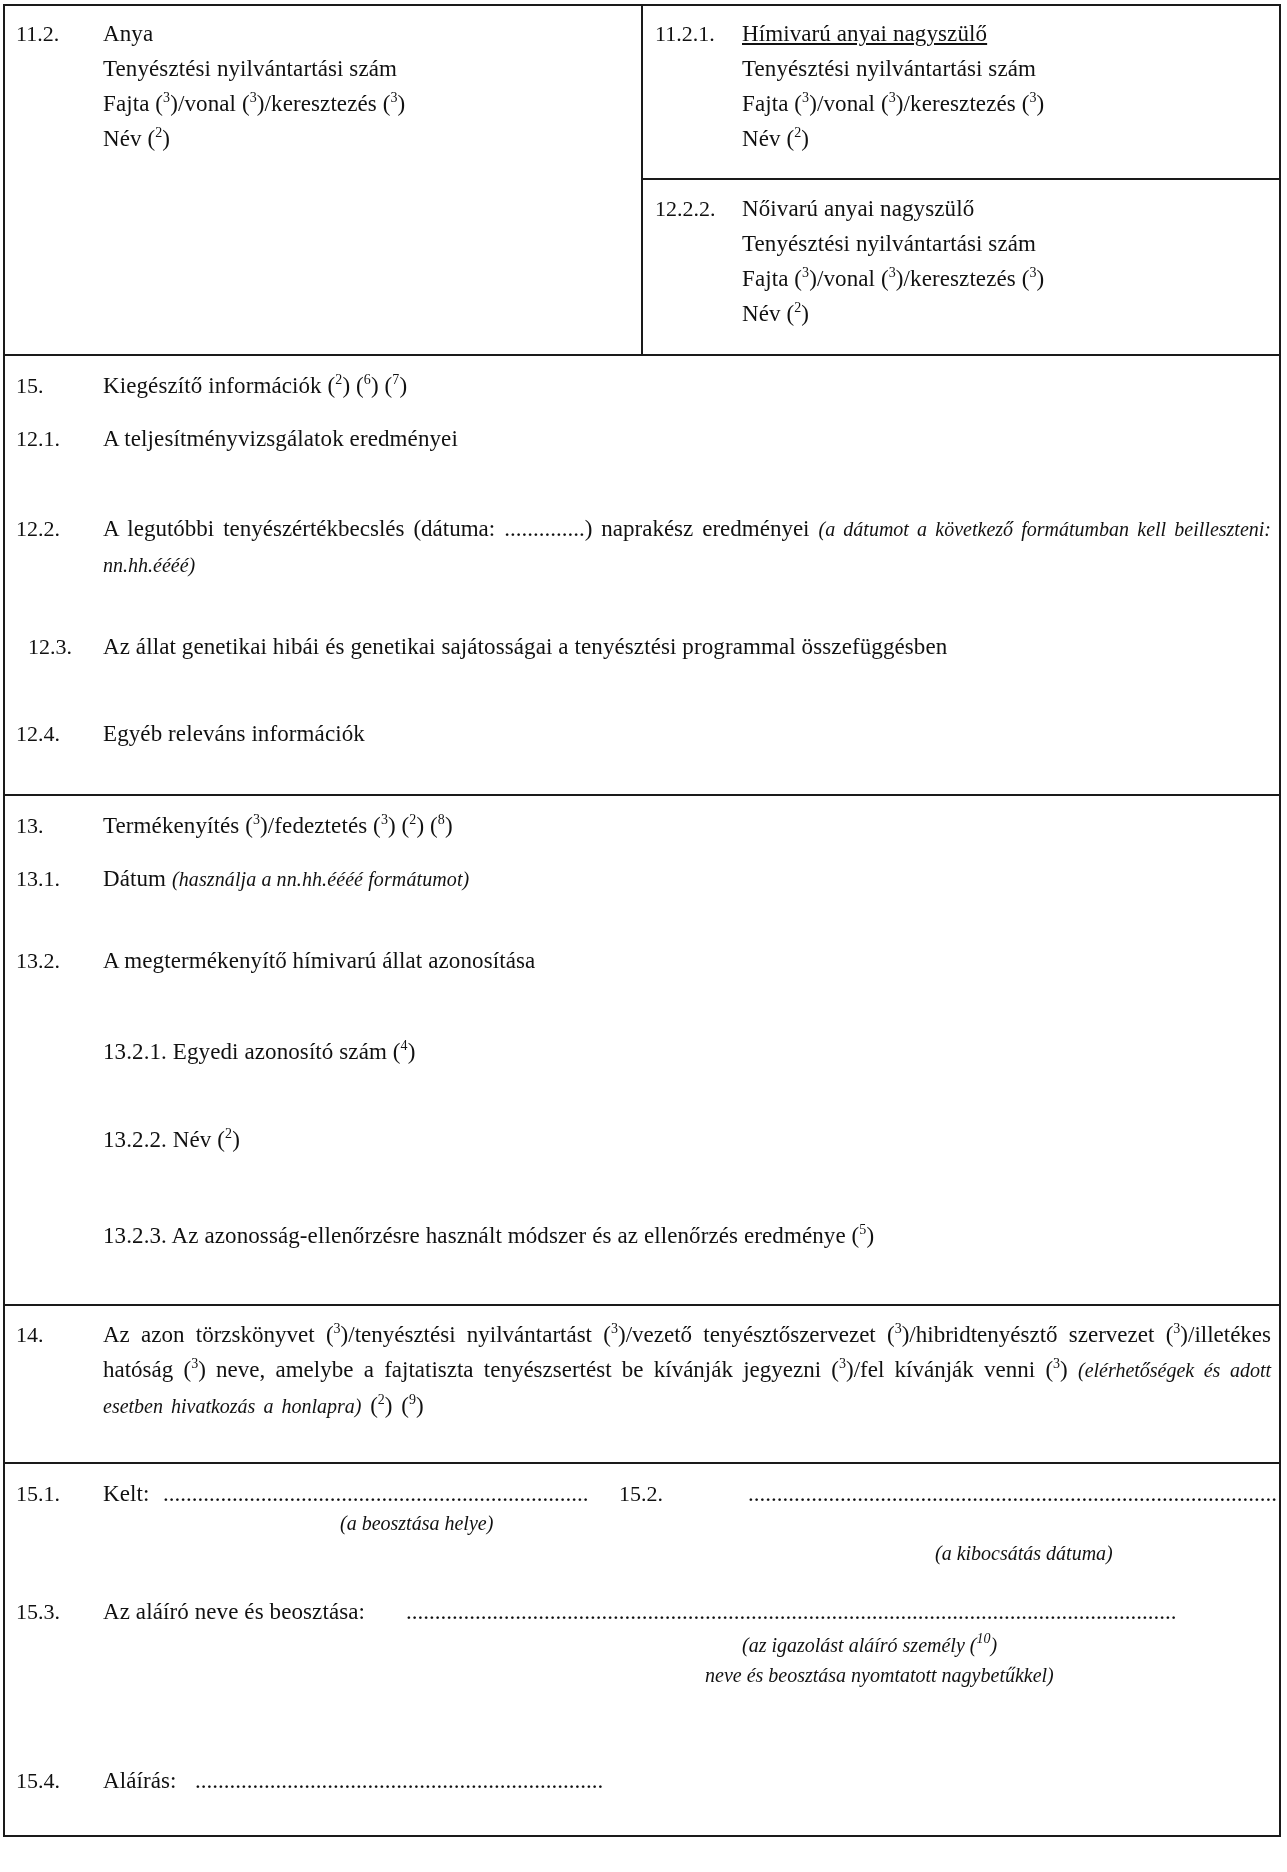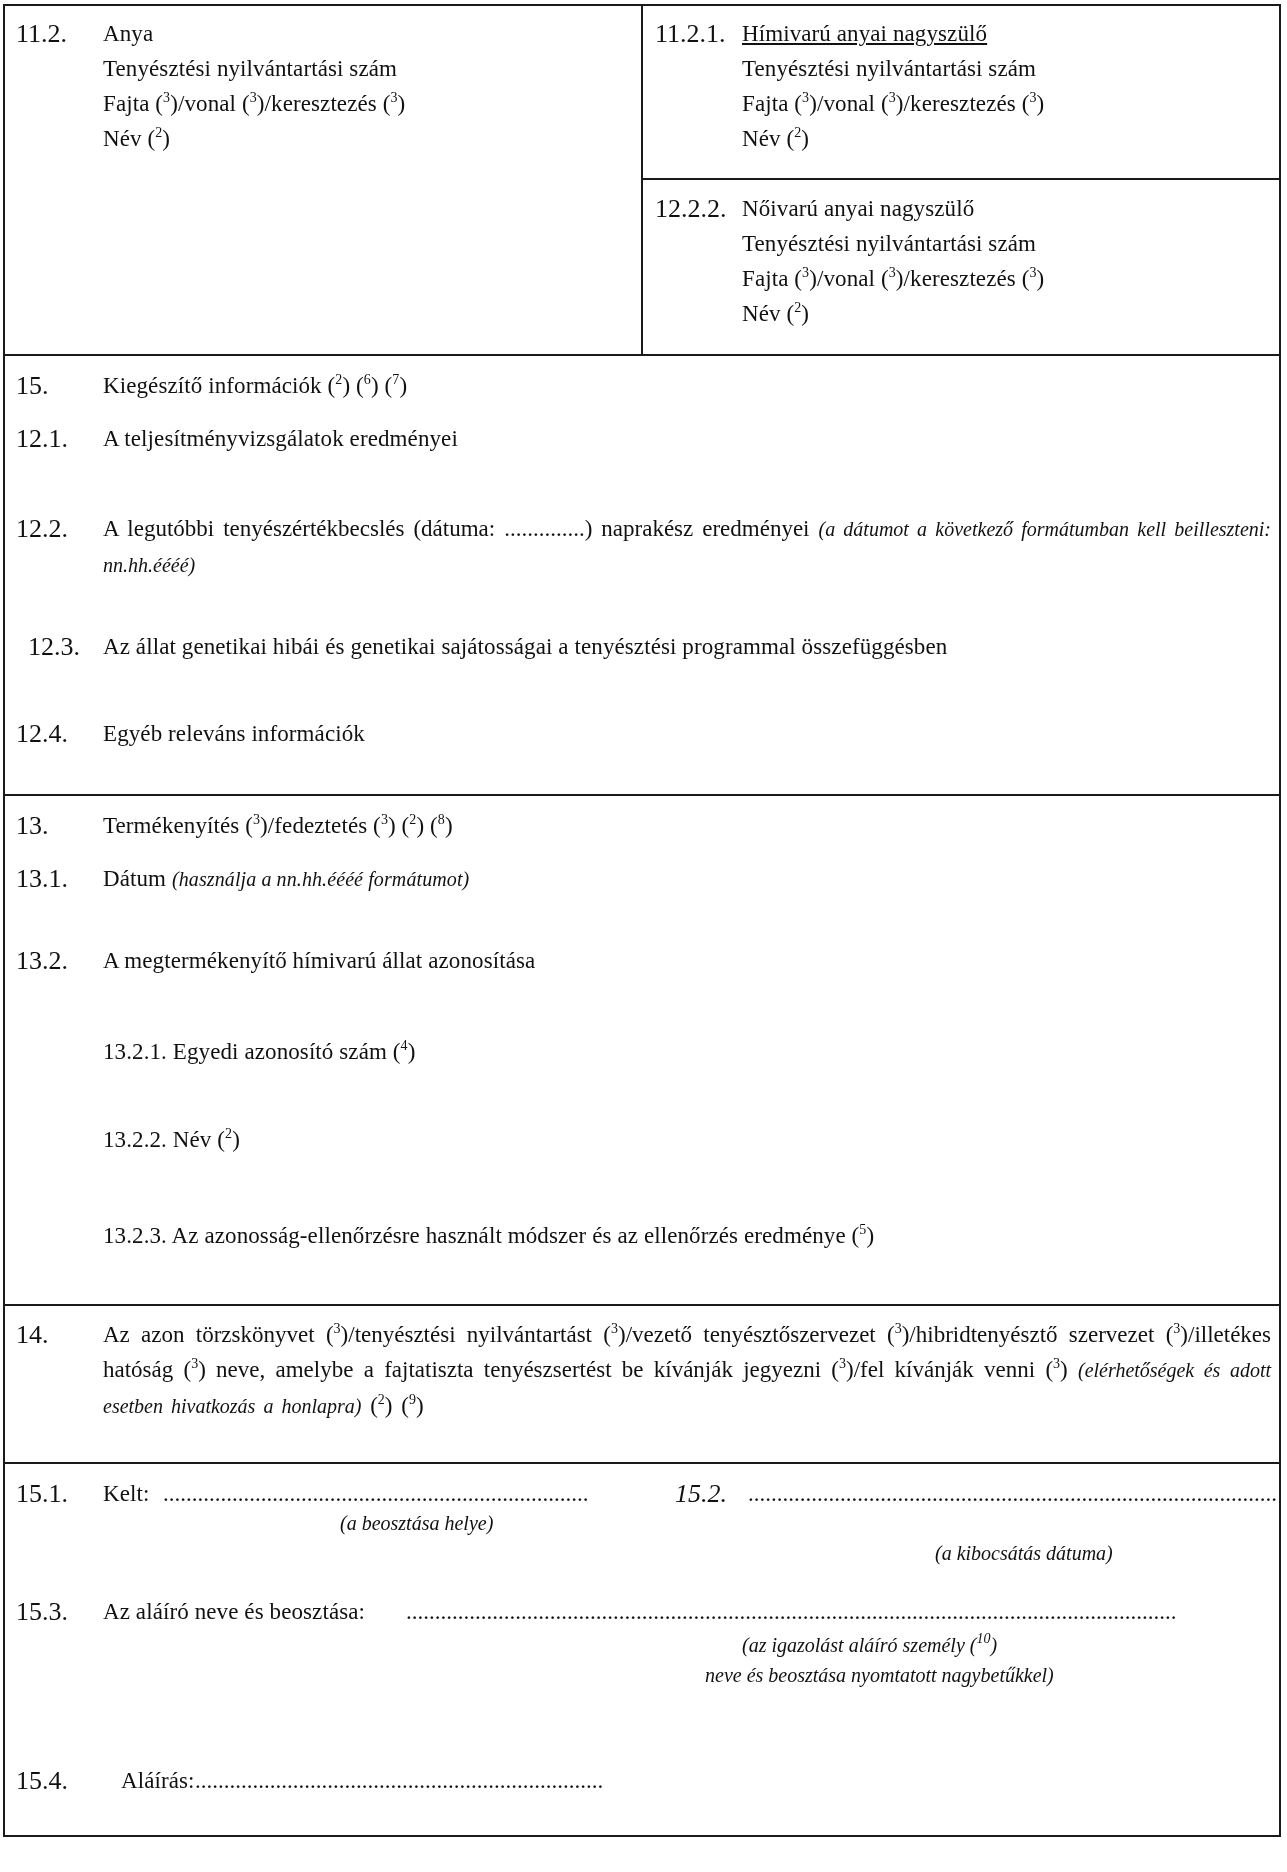--- a/index.html
+++ b/index.html
@@ -8,21 +8,21 @@
     font-family: "Liberation Serif", "DejaVu Serif", serif;
     color: #111111;
   }
   .frame {
     position: absolute; left: 3px; top: 4px; width: 1278px; height: 1833px;
     border: 2px solid #1a1a1a; box-sizing: border-box;
   }
   .hline { position: absolute; height: 0; border-top: 2px solid #1a1a1a; }
   .vline { position: absolute; width: 0; border-left: 2px solid #1a1a1a; }
   .txt { position: absolute; font-size: 23px; line-height: 35px; white-space: nowrap; letter-spacing: 0.1px; }
-  .num { position: absolute; font-size: 26px; line-height: 35px; white-space: nowrap; }
+  .num { position: absolute; font-size: 22px; line-height: 35px; white-space: nowrap; }
   .it { font-style: italic; font-size: 20px; }
   sup { font-size: 14px; line-height: 0; vertical-align: 9px; }
   .para { position: absolute; font-size: 23px; line-height: 35px; text-align: justify; white-space: normal; }
   .dots { letter-spacing: 0px; }
   .center-note { position: absolute; font-style: italic; font-size: 20px; line-height: 30px; text-align: center; white-space: nowrap; }
 </style>
 </head>
 <body>
 
 <div class="frame"></div>
@@ -100,26 +100,26 @@
     <span>Az azon törzskönyvet (</span><sup>3</sup><span>)/tenyésztési nyilvántartást (</span><sup>3</sup><span>)/vezető tenyésztőszervezet (</span><sup>3</sup><span>)/hibridtenyésztő szervezet (</span><sup>3</sup><span>)/illetékes hatóság (</span><sup>3</sup><span>) neve, amelybe a fajtatiszta tenyészsertést be kívánják jegyezni (</span><sup>3</sup><span>)/fel kívánják venni (</span><sup>3</sup><span>) </span><span class="it">(elérhetőségek és adott esetben hivatkozás a honlapra)</span><span> (</span><sup>2</sup><span>) (</span><sup>9</sup><span>)</span>
   </div>
 </div>
 
 <div>
   <span class="num" style="left:16px; top:1476px;">15.1.</span>
   <span class="txt" style="left:103px; top:1476px;">Kelt: </span>
   <span class="txt dots" style="left:163px; top:1476px; width:467px; overflow:hidden;">..........................................................................</span>
   <span class="center-note" style="left:340px; top:1508px;">(a beosztása helye)</span>
 
-  <span class="num" style="left:675px; top:1476px;font-style:italic;">15.2.</span>
+  <span class="num" style="left:619px; top:1476px;">15.2.</span>
   <span class="txt dots" style="left:748px; top:1476px; width:530px; overflow:hidden;">..................................................................................................</span>
   <span class="center-note" style="left:935px; top:1538px;">(a kibocsátás dátuma)</span>
 
   <span class="num" style="left:16px; top:1594px;">15.3.</span>
   <span class="txt" style="left:103px; top:1594px;">Az aláíró neve és beosztása: </span>
   <span class="txt dots" style="left:406px; top:1594px; width:870px; overflow:hidden;">......................................................................................................................................</span>
   <span class="center-note" style="left:742px; top:1630px;"><span>(az igazolást aláíró személy  (</span><sup>10</sup><span>)</span></span>
   <span class="center-note" style="left:705px; top:1660px;">neve és beosztása nyomtatott nagybetűkkel)</span>
 
   <span class="num" style="left:16px; top:1763px;">15.4.</span>
-  <span class="txt" style="left:121px; top:1763px;">Aláírás: </span>
+  <span class="txt" style="left:103px; top:1763px;">Aláírás: </span>
   <span class="txt dots" style="left:195px; top:1763px; width:408px; overflow:hidden;">............................................................................</span>
 </div>
 
 </body></html>

